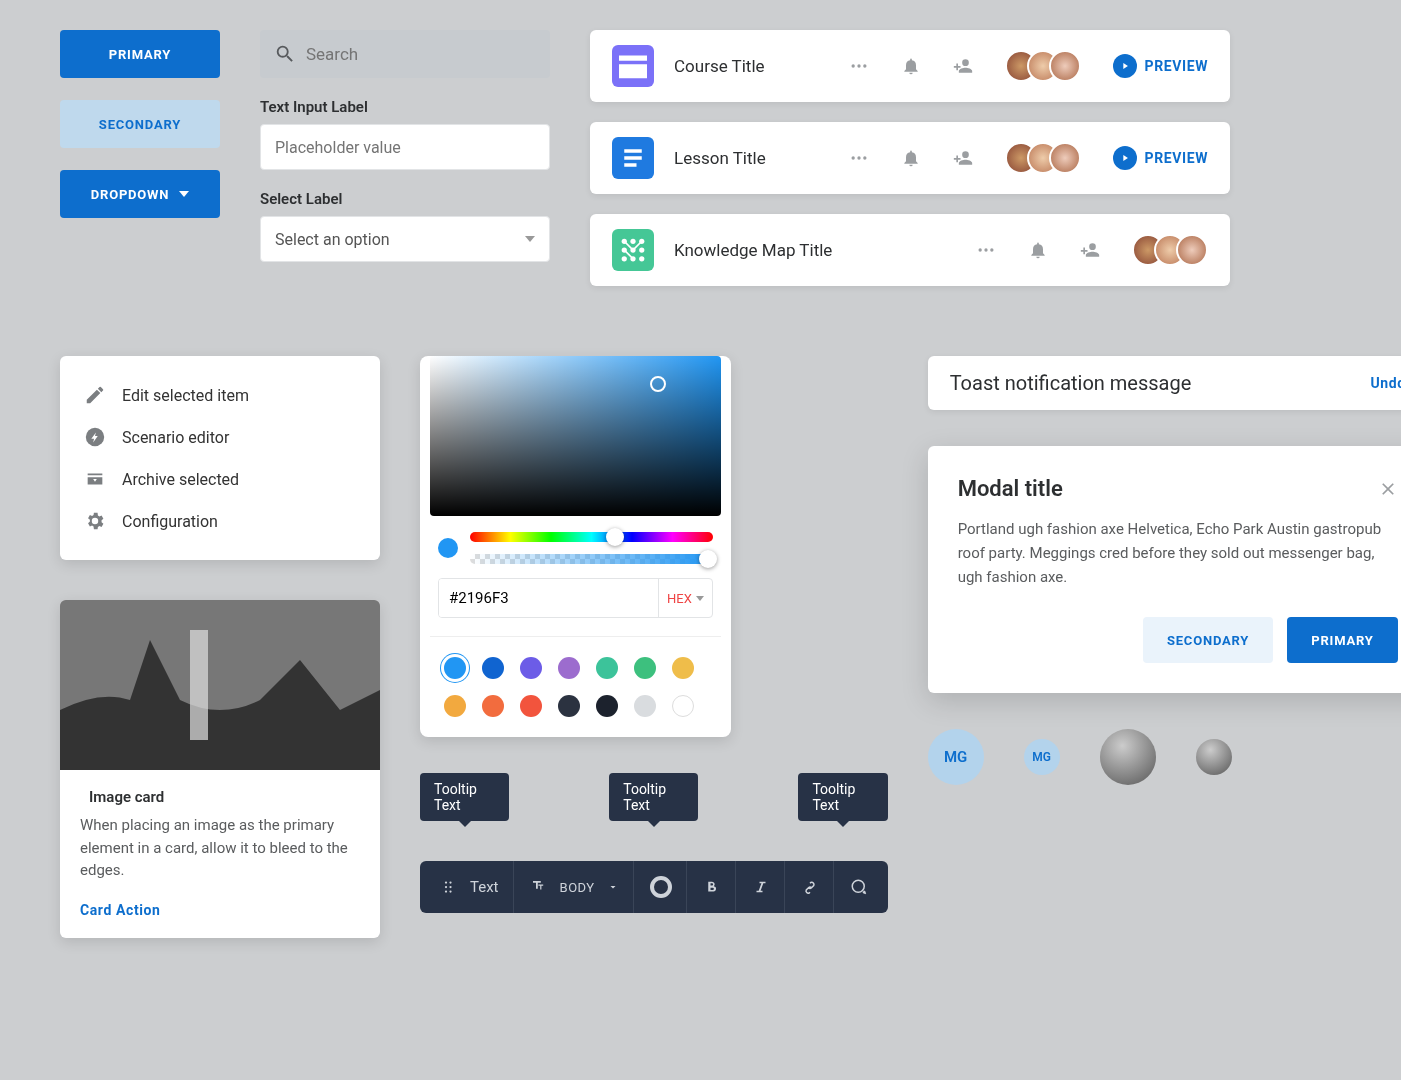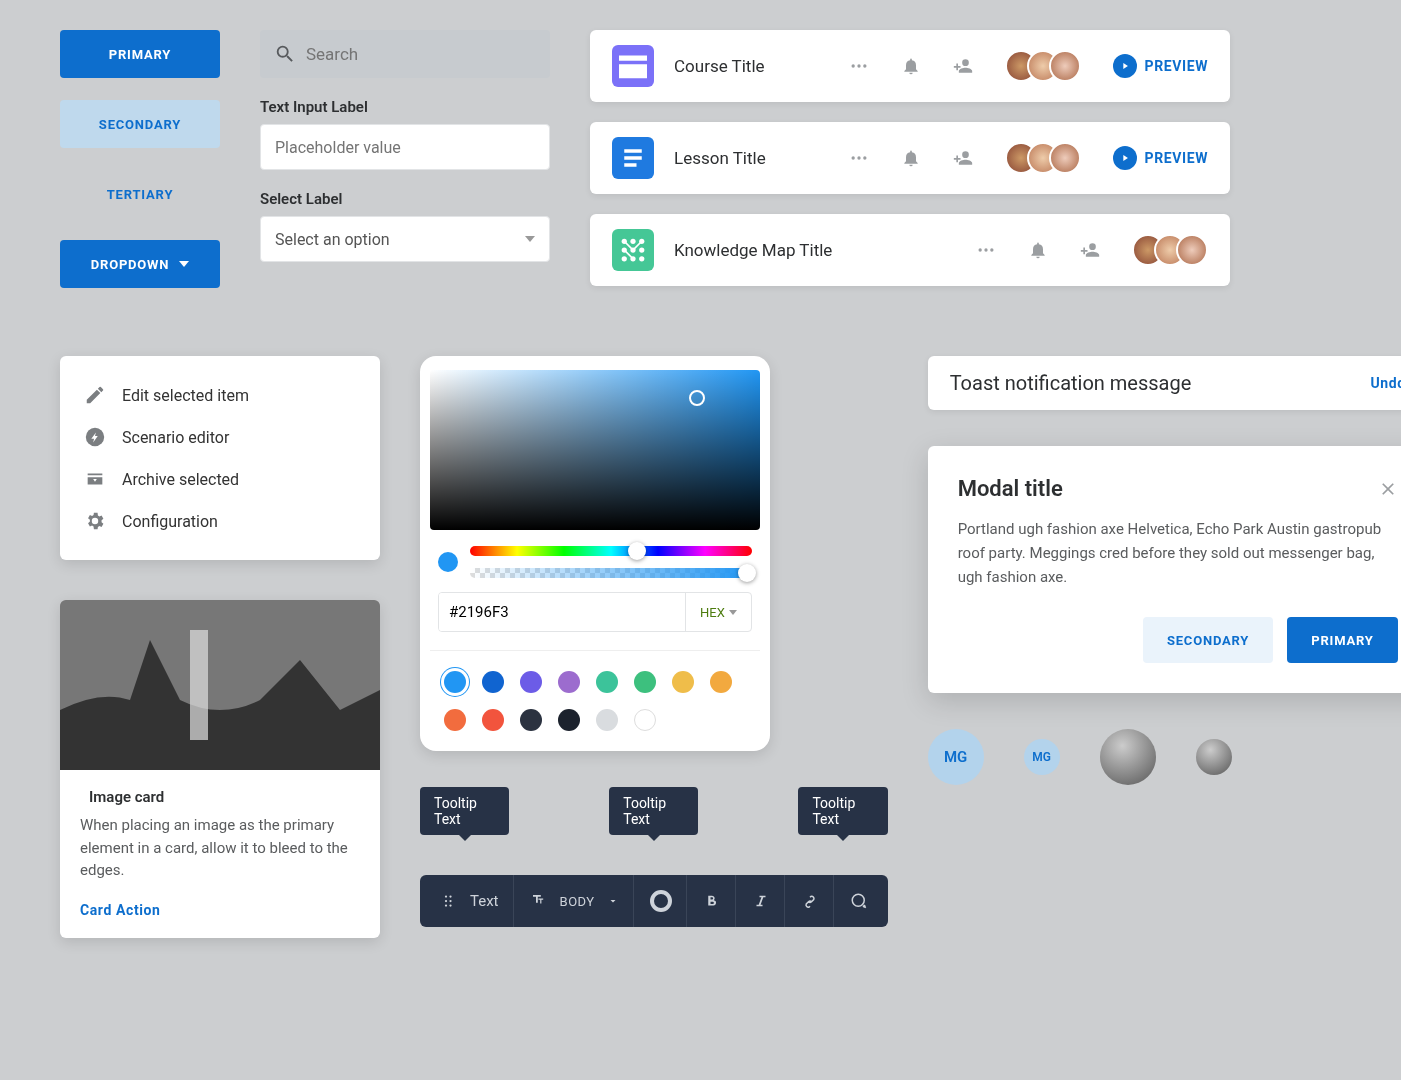--- a/index.html
+++ b/index.html
@@ -38,35 +38,35 @@
   .preview-btn .play { width:24px;height:24px;border-radius:50%;background:#0d6ecd;display:flex;align-items:center;justify-content:center;}
   .preview-btn .play svg{fill:#fff;width:10px;height:10px;}
 
   
   .menu { background:#fff; border-radius:6px; box-shadow:0 4px 14px rgba(0,0,0,0.12); padding:18px 0; width:320px;}
   .menu-item { display:flex; align-items:center; gap:16px; padding:10px 24px; cursor:pointer;}
   .menu-item svg { width:22px; height:22px; fill:#7b7e81;}
   .menu-item span { font-size:16px; color:#333;}
 
   
-  .picker { background:#fff; border-radius:16px; box-shadow:0 4px 14px rgba(0,0,0,0.12); padding:14px 10px 20px; width:350px;}
+  .picker { background:#fff; border-radius:8px; box-shadow:0 4px 14px rgba(0,0,0,0.12); padding:0 10px 20px; width:311px;}
   .picker .area { height:160px; border-radius:4px; position:relative; background: linear-gradient(to top, #000, transparent), linear-gradient(to right, #fff, transparent), #2196F3;}
   .picker .area .ind { position:absolute; top:20px; right:55px; width:16px;height:16px;border:2px solid #fff;border-radius:50%;}
   .picker .sliders { padding:16px 8px 6px; display:flex; align-items:center; gap:12px;}
   .picker .swatch-circle{ width:20px;height:20px;border-radius:50%;background:#2196F3;}
   .picker .rails { flex:1; display:flex; flex-direction:column; gap:12px;}
   .rail { height:10px; border-radius:5px; position:relative;}
   .rail.hue { background: linear-gradient(to right,red,yellow,lime,cyan,blue,magenta,red);}
   .rail.alpha { background: linear-gradient(to right, rgba(33,150,243,0), #2196F3), repeating-conic-gradient(#ddd 0% 25%, #fff 0% 50%) 0/10px 10px;}
   .rail .knob { position:absolute; top:-4px; width:18px;height:18px;border-radius:50%;background:#fff;box-shadow:0 1px 4px rgba(0,0,0,0.4);}
   .rail.hue .knob{left:56%;}
   .rail.alpha .knob{right:-4px;}
   .hex-row { display:flex; border:1px solid #e2e4e6; border-radius:4px; height:40px; overflow:hidden; margin:8px 8px 0;}
   .hex-row input { flex:1; border:none; padding:0 10px; font-size:15px; outline:none;}
-  .hex-row .fmt { width:66px; border-left:1px solid #e2e4e6; display:flex; align-items:center; justify-content:center; font-size:13px; color:#4d7c0f; gap:4px; cursor:pointer;text-align:center;}
+  .hex-row .fmt { width:66px; border-left:1px solid #e2e4e6; display:flex; align-items:center; justify-content:center; font-size:13px; color:#ef4444; gap:4px; cursor:pointer;text-align:center;}
   .hex-row .fmt::after{content:"";width:0;height:0;border-left:4px solid transparent;border-right:4px solid transparent;border-top:5px solid #999;}
   .swatches{display:flex;flex-wrap:wrap;gap:16px;padding:20px 14px 0;border-top:1px solid #eee;margin-top:18px;}
   .swatches>div{width:22px;height:22px;border-radius:50%;cursor:pointer;}
   .swatches>.sel{box-shadow:0 0 0 3px #fff,0 0 0 4px #2196F3;}
 
   
   .toast { background:#fff; border-radius:6px; box-shadow:0 2px 6px rgba(0,0,0,0.08); height:54px; display:flex; align-items:center; padding:0 22px; justify-content:space-between; width:500px;}
   .toast span:first-child{font-size:20px;color:#2d2f31;}
   .toast .undo{color:#0d6ecd;font-weight:700;font-size:14px;letter-spacing:0.6px;cursor:pointer;}
 
@@ -110,21 +110,20 @@
   .av-photo{background:radial-gradient(circle at 40% 30%,#ccc,#555);}
 </style>
 </head>
 <body>
 
 <div class="row">
 
   <div class="col" style="gap:22px;width:160px;">
     <button class="btn btn-primary">Primary</button>
     <button class="btn btn-secondary">Secondary</button>
-    <button class="btn btn-tertiary">Tertiary</button>
     <button class="btn btn-dropdown">
         <span>Dropdown</span>
       </button>
   </div>
 
   <div class="col">
     <div class="search-box">
       <svg viewBox="0 0 24 24">
           <path d="M15.5 14h-.79l-.28-.27A6.47 6.47 0 0016 9.5 6.5 6.5 0 109.5 16c1.61 0 3.09-.59 4.23-1.57l.27.28v.79l5 5L20.5 19l-5-5zM9.5 14A4.5 4.5 0 119.5 5a4.5 4.5 0 010 9z"></path>
         </svg>

